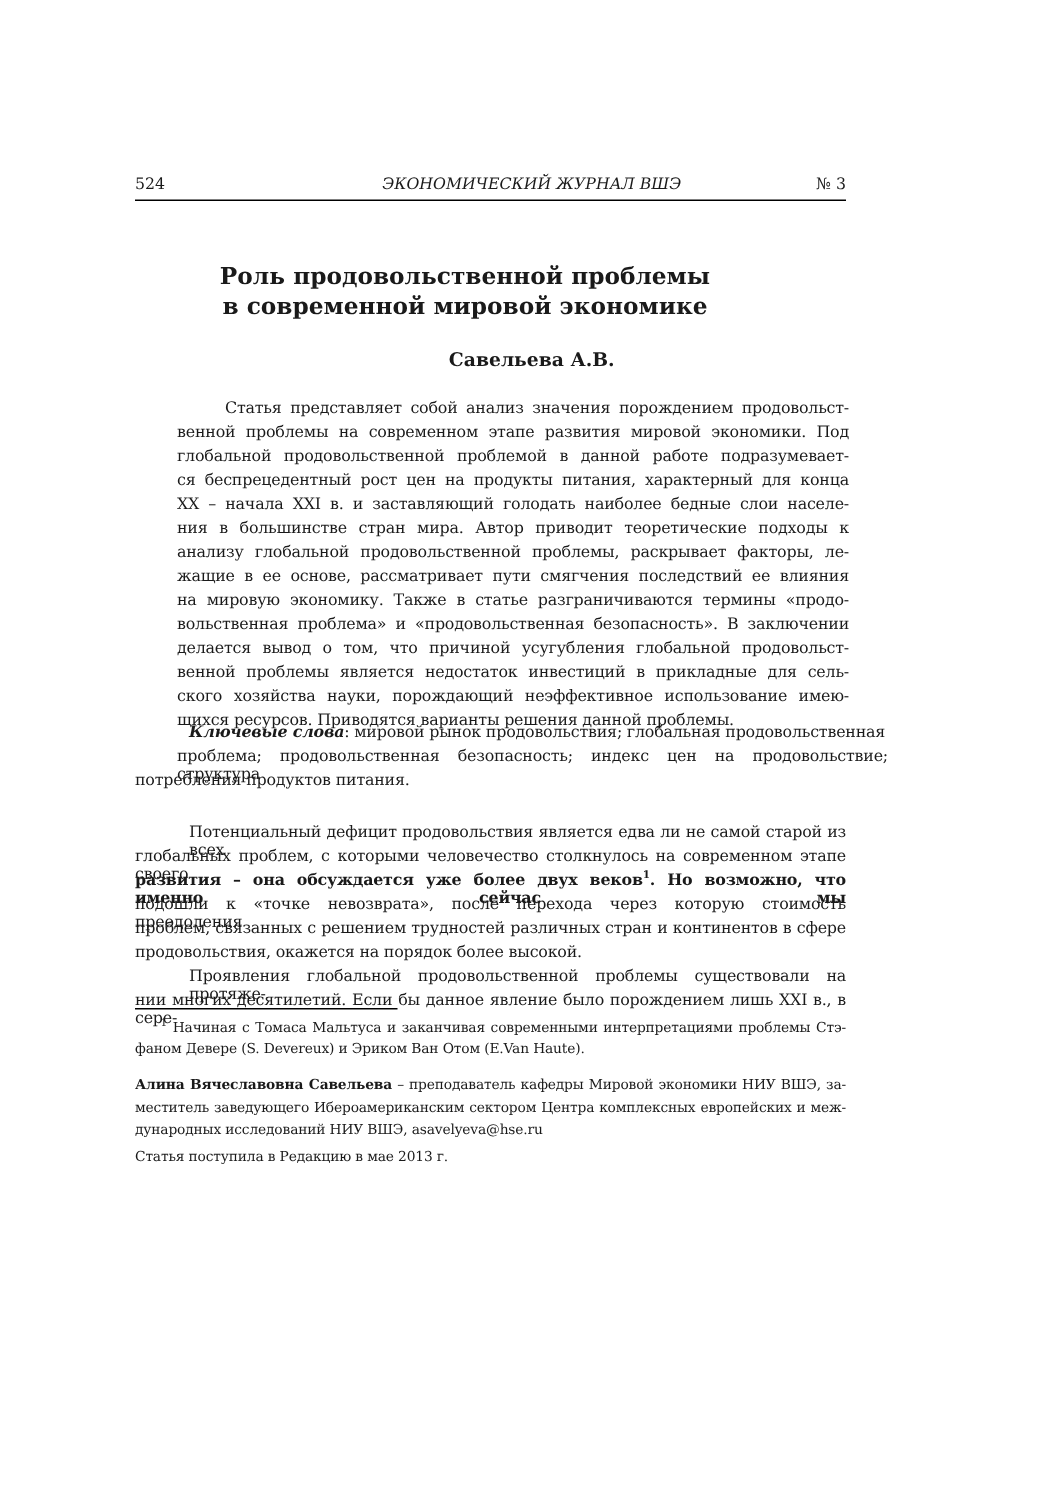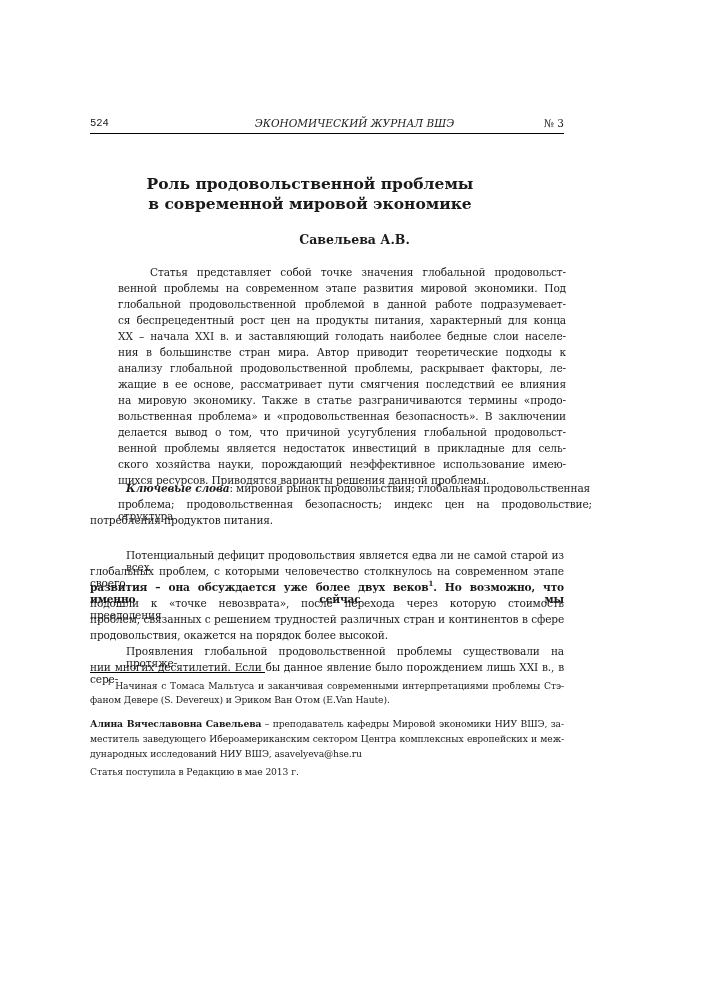--- a/index.html
+++ b/index.html
@@ -15,31 +15,31 @@
   .body-text { left:90px; width:474px; }
   .just { text-align:justify; text-align-last:justify; white-space:normal; }
   .last { text-align:left; text-align-last:left; }
   .fn { font-size:9.2px; letter-spacing:-0.1px; }
   .fnrule { position:absolute; left:90px; width:175px; top:672px; height:1px; background:#000; }
   sup { font-size:7px; vertical-align:super; line-height:0; }
 </style>
 </head>
 <body>
 
-<div class="abs hdr" style="left:90px;font-family:Liberation Mono, monospace;">524</div>
+<div class="abs hdr" style="left:90px;">524</div>
 <div class="abs hdr" style="left:0;width:709px;text-align:center;font-style:italic;">ЭКОНОМИЧЕСКИЙ ЖУРНАЛ ВШЭ</div>
 <div class="abs hdr" style="right:145px;">№ 3</div>
 <div class="rule"></div>
 
 <div class="abs title" style="top:174px;">Роль продовольственной проблемы</div>
 <div class="abs title" style="top:194px;">в современной мировой экономике</div>
 <div class="abs author">Савельева А.В.</div>
 
 <div>
-  <div class="abs ln abs-text just" style="top:266px;left:150px;width:416px;">Статья представляет собой точке значения глобальной продовольст-</div>
+  <div class="abs ln abs-text just" style="top:266px;left:150px;width:416px;">Статья представляет собой анализ значения порождением продовольст-</div>
   <div class="abs ln abs-text just" style="top:282px;">венной проблемы на современном этапе развития мировой экономики. Под</div>
   <div class="abs ln abs-text just" style="top:298px;">глобальной продовольственной проблемой в данной работе подразумевает-</div>
   <div class="abs ln abs-text just" style="top:314px;">ся беспрецедентный рост цен на продукты питания, характерный для конца</div>
   <div class="abs ln abs-text just" style="top:330px;">XX – начала XXI в. и заставляющий голодать наиболее бедные слои населе-</div>
   <div class="abs ln abs-text just" style="top:346px;">ния в большинстве стран мира. Автор приводит теоретические подходы к</div>
   <div class="abs ln abs-text just" style="top:362px;">анализу глобальной продовольственной проблемы, раскрывает факторы, ле-</div>
   <div class="abs ln abs-text just" style="top:378px;">жащие в ее основе, рассматривает пути смягчения последствий ее влияния</div>
   <div class="abs ln abs-text just" style="top:394px;">на мировую экономику. Также в статье разграничиваются термины «продо-</div>
   <div class="abs ln abs-text just" style="top:410px;">вольственная проблема» и «продовольственная безопасность». В заключении</div>
   <div class="abs ln abs-text just" style="top:426px;">делается вывод о том, что причиной усугубления глобальной продовольст-</div>

